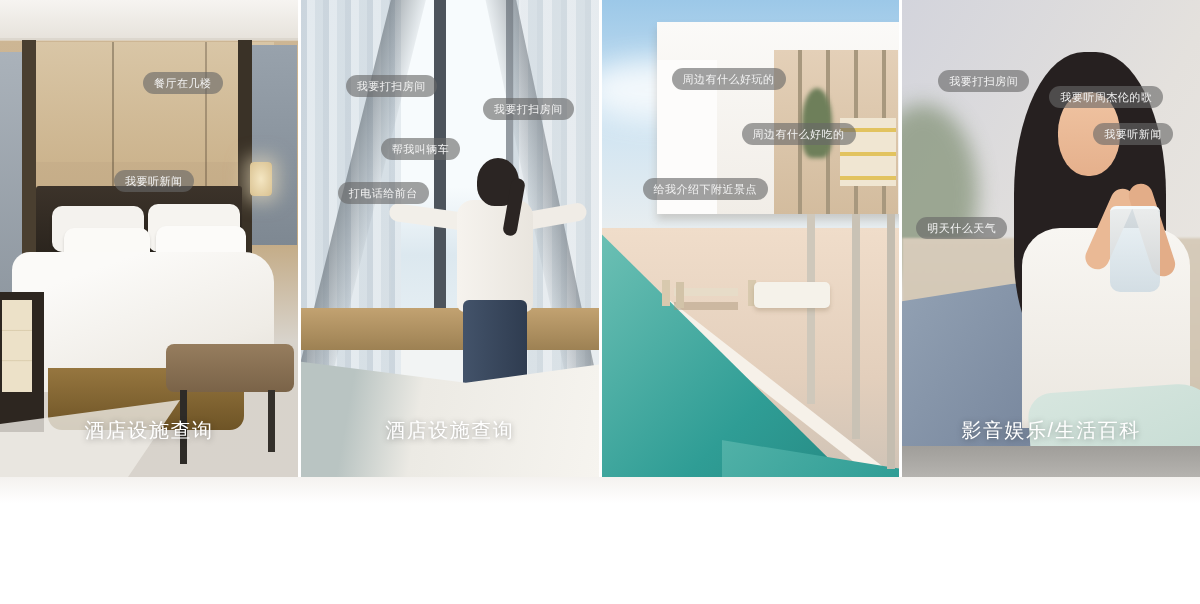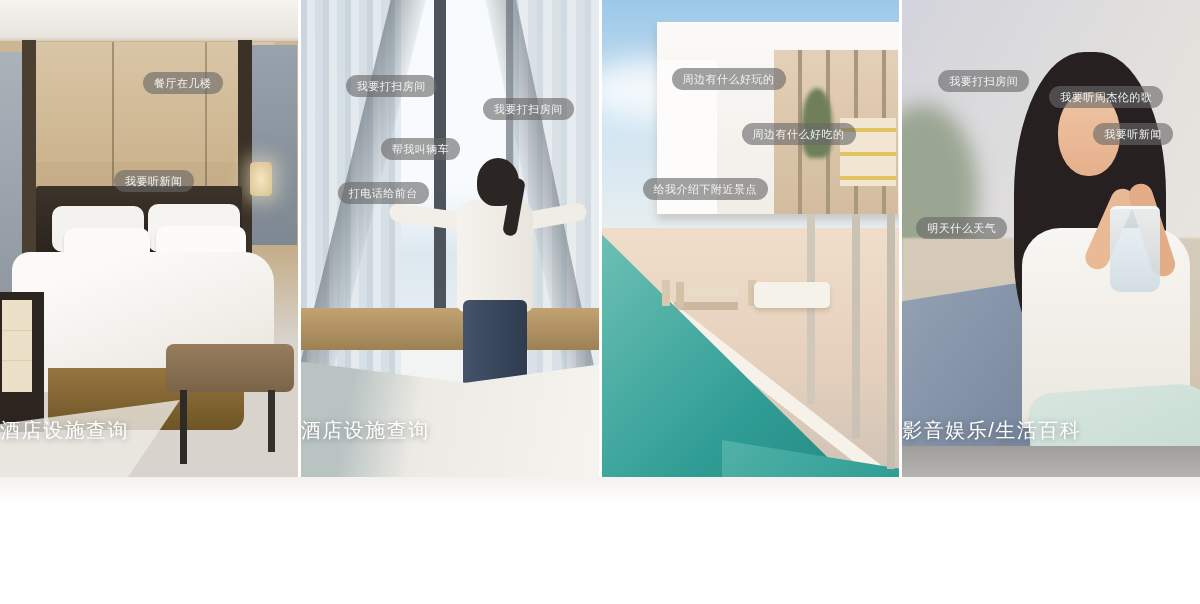--- a/index.html
+++ b/index.html
@@ -12,21 +12,21 @@
   .panel { position:relative; flex:1 1 0; height:477px; overflow:hidden; }
   .scene { position:absolute; inset:0; }
   .scene div { position:absolute; }
 
   
   .bubble { position:absolute; z-index:5; background:rgba(104,104,104,.62); color:#f3f3f3;
             font-size:11px; line-height:22px; height:22px; padding:0 11px; border-radius:12px;
             white-space:nowrap; letter-spacing:.5px; }
 
   
-  .caption { position:absolute; z-index:6; top:417px; left:0; width:100%; text-align:left;
+  .caption { position:absolute; z-index:6; top:417px; left:0; width:100%; text-align:center;
              color:#ffffff; font-size:20px; font-weight:500; letter-spacing:1.5px;
              text-shadow:0 1px 6px rgba(0,0,0,.38); }
 
   
   .s1 { background:linear-gradient(180deg,#f3f1ed 0,#eae6df 40px,#cdb694 41px,#c3aa84 240px,#d8d3cb 340px,#d8d3cc 477px); }
   .s1 .ceiling { left:0; top:0; width:100%; height:40px; background:linear-gradient(180deg,#f6f4f1,#e7e3dc); border-bottom:2px solid #dcd7ce; }
   .s1 .wallhi { left:24px; top:42px; width:250px; height:120px; background:linear-gradient(180deg,#d9c6a6,#ccb48e); }
   .s1 .seam1 { left:112px; top:42px; width:2px; height:210px; background:rgba(60,48,32,.35); }
   .s1 .seam2 { left:205px; top:42px; width:2px; height:210px; background:rgba(60,48,32,.3); }
   .s1 .mirL { left:0; top:52px; width:22px; height:270px; background:linear-gradient(180deg,#aab2ba,#8d969f); }

